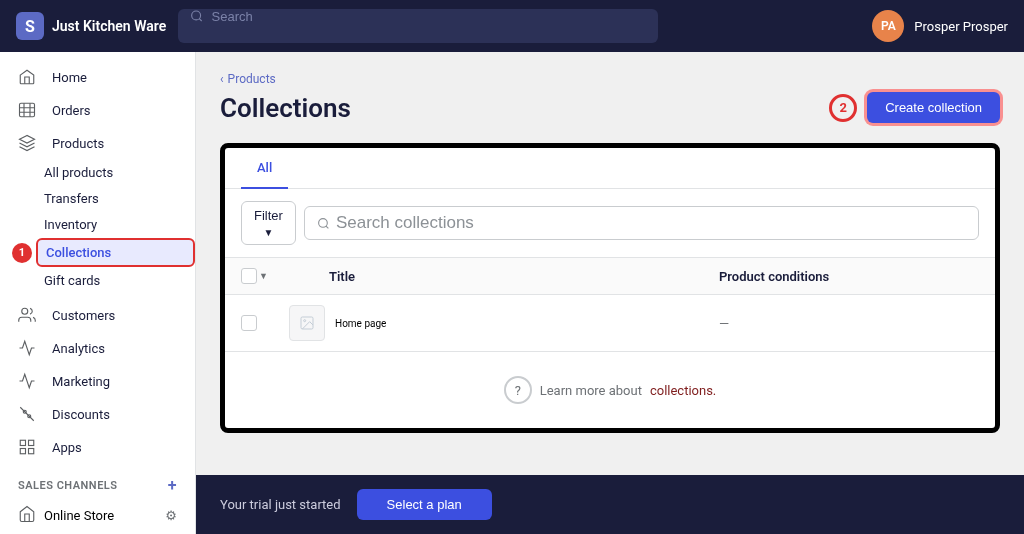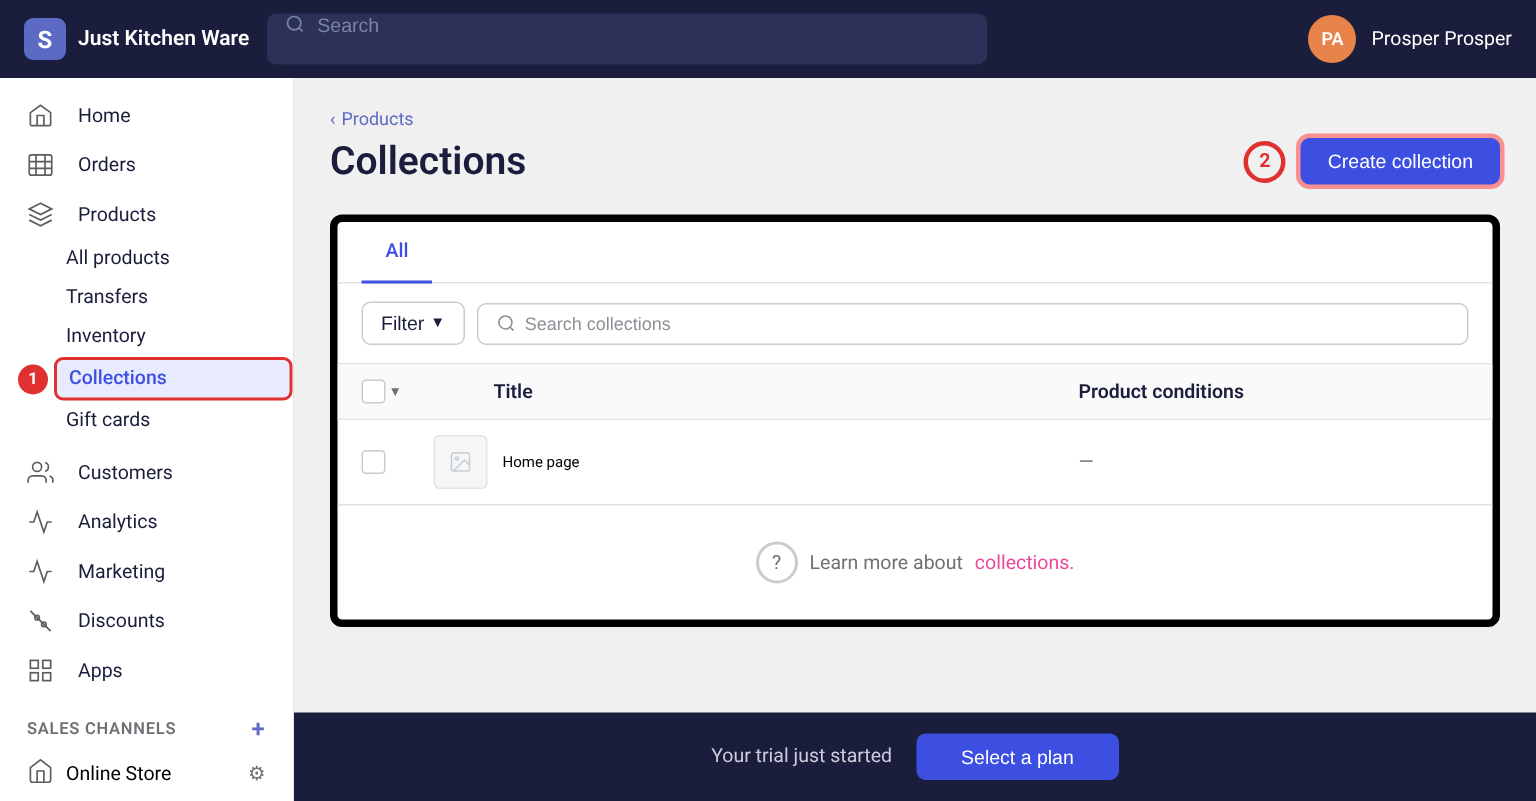--- a/index.html
+++ b/index.html
@@ -233,38 +233,39 @@
       display: flex;
       align-items: center;
       gap: 4px;
       padding: 6px 12px;
       border: 1px solid #c9cccf;
       border-radius: 6px;
       background: #fff;
       font-size: 13px;
       cursor: pointer;
       color: #1a1d3b;
+      flex-direction: column;
     }
     .search-collections {
       flex: 1;
       border: 1px solid #c9cccf;
       border-radius: 6px;
       padding: 6px 12px;
       font-size: 13px;
       outline: none;
       color: #6d7175;
       display: flex;
       align-items: center;
       gap: 6px;
     }
     .search-input-field {
       flex: 1;
       border: none;
       outline: none;
-      font-size: 12px;
+      font-size: 17px;
       color: #0c4a6e;
     }
     .search-input-field::placeholder { color: #8c9196; }
 
     .table-header {
       display: flex;
       align-items: center;
       padding: 10px 16px;
       border-bottom: 1px solid #e1e3e5;
       background: #fafafa;
@@ -303,29 +304,28 @@
       color: #6d7175;
     }
     .learn-more-icon {
       width: 28px; height: 28px;
       border: 2px solid #c9cccf;
       border-radius: 50%;
       display: flex; align-items: center; justify-content: center;
       color: #6d7175;
       font-size: 13px;
     }
-    .learn-more a { color: #ec4899; text-decoration: none; }
+    .learn-more a { color: #7f1d1d; text-decoration: none; }
 
     
     .trial-banner {
       background: #1a1d3b;
       color: #fff;
       display: flex;
       align-items: center;
-      justify-content: center;
       gap: 16px;
       padding: 14px 24px;
       flex-shrink: 0;
     }
     .trial-text { font-size: 13px; color: #ccd; }
     .select-plan-btn {
       background: #3c4fe0;
       color: #fff;
       border: none;
       border-radius: 6px;

